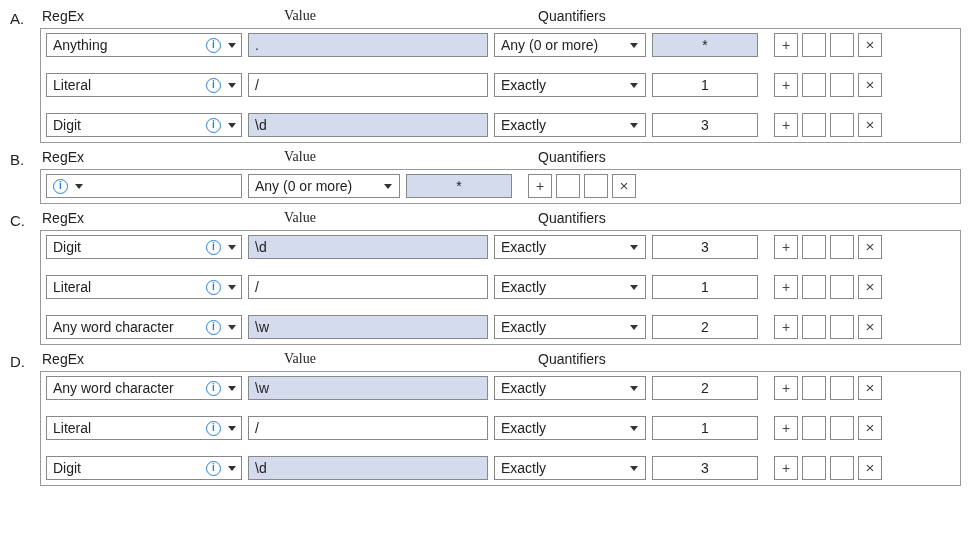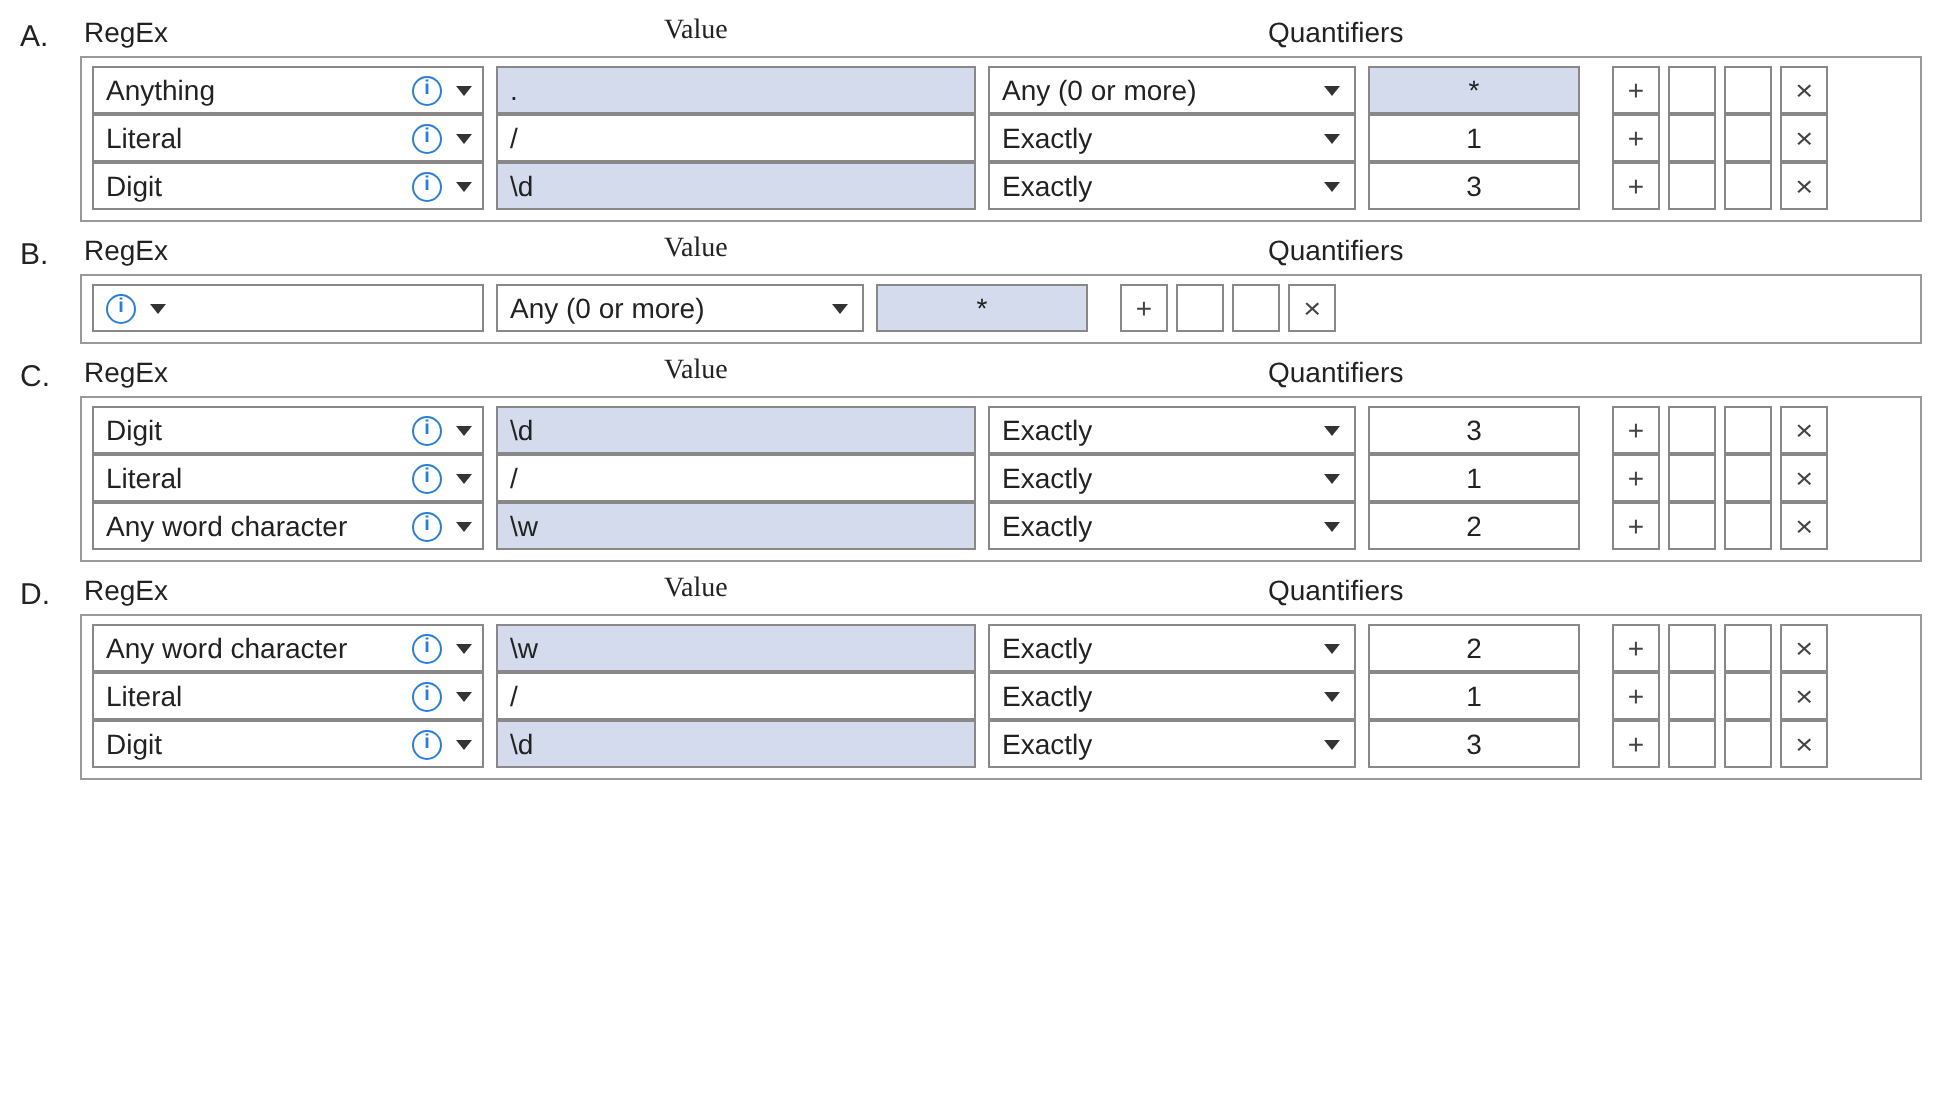--- a/index.html
+++ b/index.html
@@ -22,34 +22,33 @@
       padding-top: 2px;
       font-size: 15px;
     }
     .content {
       flex: 1;
     }
     .headers {
       display: flex;
       margin-bottom: 4px;
       padding-left: 2px;
-      gap: 48px;
     }
     .h-regex { width: 242px; }
     .h-value { width: 254px; font-family: Liberation Serif, serif; }
     .h-quant { flex: 1; }
     .box {
       border: 1px solid #999;
       padding: 4px 5px 5px 5px;
     }
     .row {
       display: flex;
       align-items: center;
       gap: 6px;
-      margin-bottom: 0;
+      margin-bottom: 16px;
     }
     .row:last-child { margin-bottom: 0; }
     .regex-dd {
       display: flex;
       align-items: center;
       width: 196px;
       height: 24px;
       border: 1px solid #888;
       background: #fff;
       padding: 0 2px 0 6px;
@@ -79,21 +78,21 @@
       border: 1px solid #888;
       padding: 2px 6px;
       display: flex;
       align-items: center;
     }
     .value-box.ro { background: #d3dbed; }
     .quant-dd {
       display: flex;
       align-items: center;
       justify-content: space-between;
-      width: 184px;
+      width: 152px;
       height: 24px;
       border: 1px solid #888;
       background: #fff;
       padding: 0 4px 0 6px;
     }
     .count-box {
       width: 106px;
       height: 24px;
       border: 1px solid #888;
       text-align: center;

